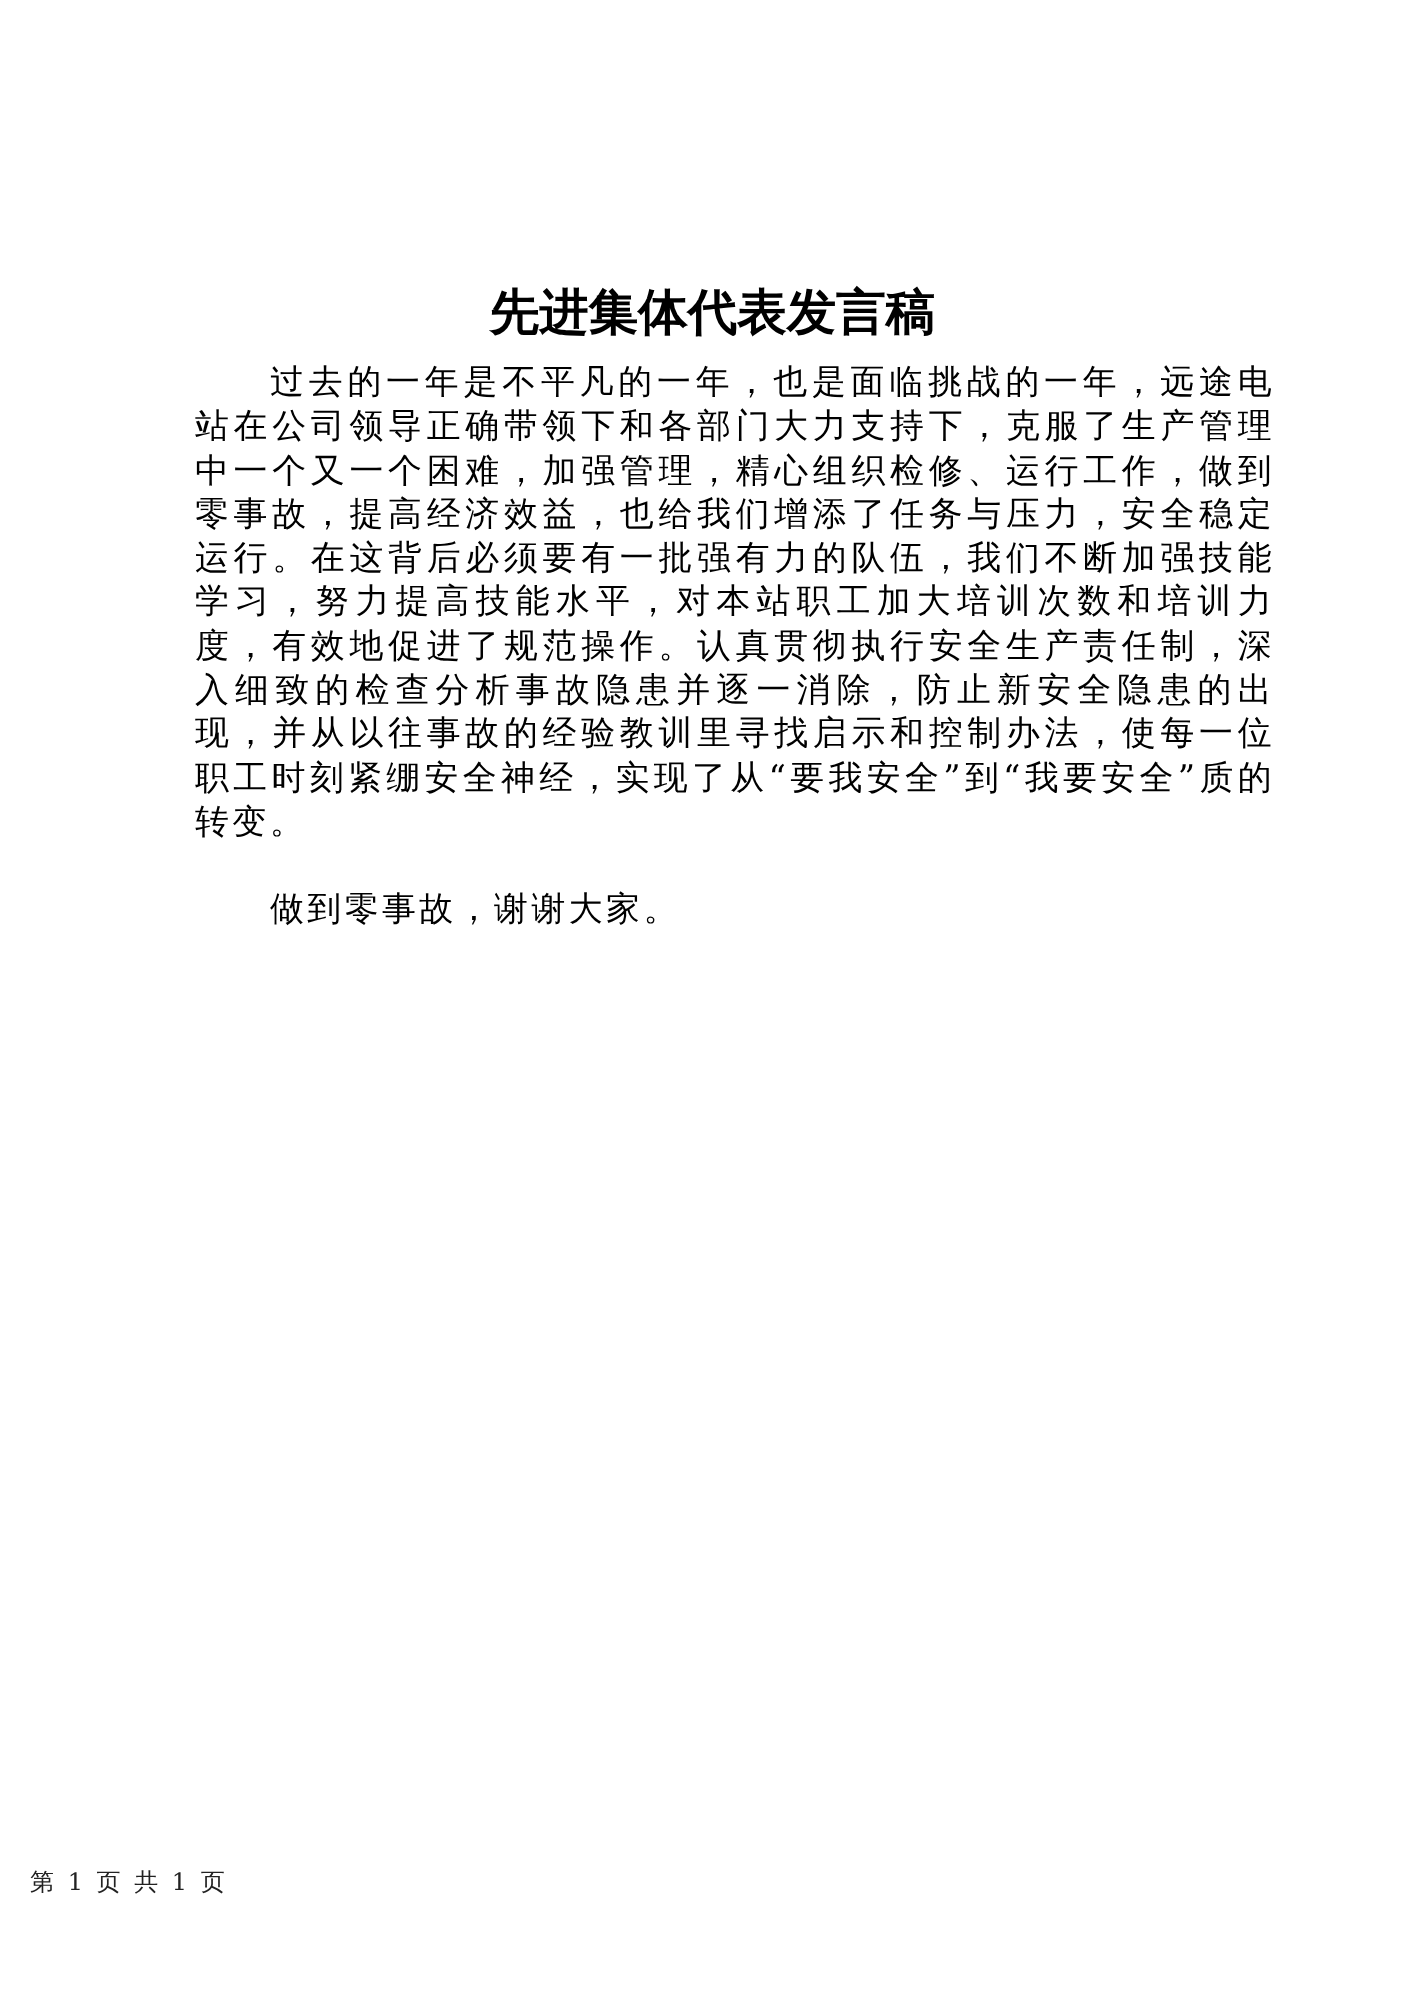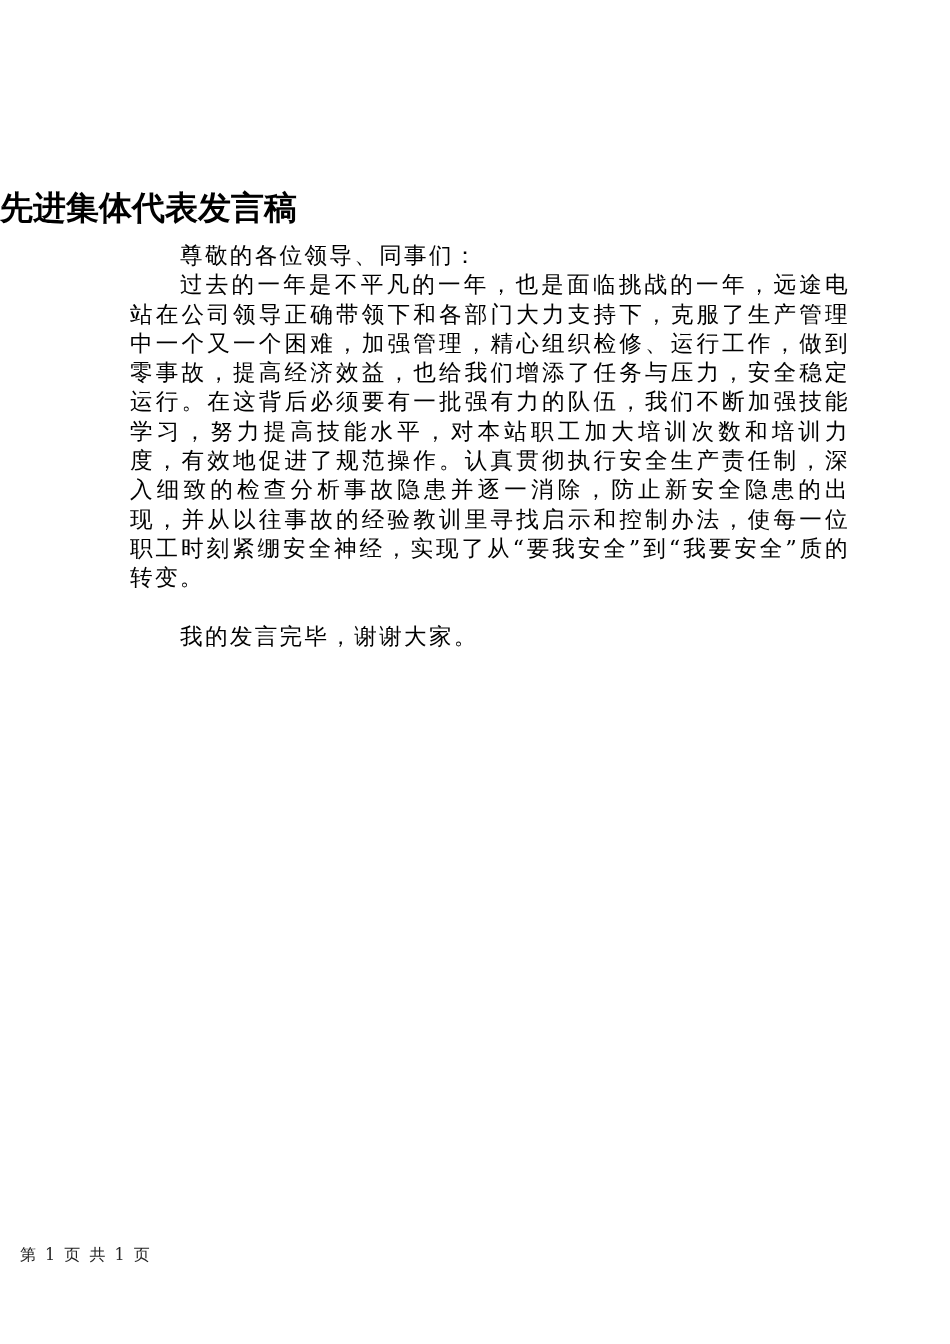--- a/index.html
+++ b/index.html
@@ -3,20 +3,21 @@
   <meta charset="utf-8">
   <style>
     html, body { margin: 0; padding: 0; background: #ffffff; }
     body { width: 950px; height: 1344px; position: relative; overflow: hidden; }
     .page {
       position: absolute; left: 0; top: 0; width: 950px; height: 1344px;
       background: #ffffff; color: #000000;
     }
     .title {
       position: absolute; left: 0; width: 950px; top: 186px;
+      text-align: center;
       font-family: "DejaVu Sans", sans-serif;
       font-weight: bold; font-size: 33px; line-height: 44px;
       letter-spacing: 0px;
     }
     .body {
       position: absolute; left: 130px; top: 241px; width: 720px;
       font-family: "DejaVu Serif", serif;
       font-size: 22.6px; line-height: 29.3px;
       letter-spacing: 2.3px;
       text-align: justify;
@@ -33,19 +34,18 @@
       padding-left: 20px;
     }
   </style>
 </head>
 <body>
 
 <div class="page">
   <div class="title">先进集体代表发言稿</div>
 
   <div class="body">
-    <p class="indent">尊敬的各位领导、同事们：</p>
     <p class="indent">过去的一年是不平凡的一年，也是面临挑战的一年，远途电站在公司领导正确带领下和各部门大力支持下，克服了生产管理中一个又一个困难，加强管理，精心组织检修、运行工作，做到零事故，提高经济效益，也给我们增添了任务与压力，安全稳定运行。在这背后必须要有一批强有力的队伍，我们不断加强技能学习，努力提高技能水平，对本站职工加大培训次数和培训力度，有效地促进了规范操作。认真贯彻执行安全生产责任制，深入细致的检查分析事故隐患并逐一消除，防止新安全隐患的出现，并从以往事故的经验教训里寻找启示和控制办法，使每一位职工时刻紧绷安全神经，实现了从“要我安全”到“我要安全”质的转变。</p>
-    <p class="indent closing-gap">我的发言完毕，谢谢大家。</p>
+    <p class="indent closing-gap">做到零事故，谢谢大家。</p>
   </div>
 
   <div class="footer">第 1 页  共 1 页</div>
 </div>
 
 </body></html>

